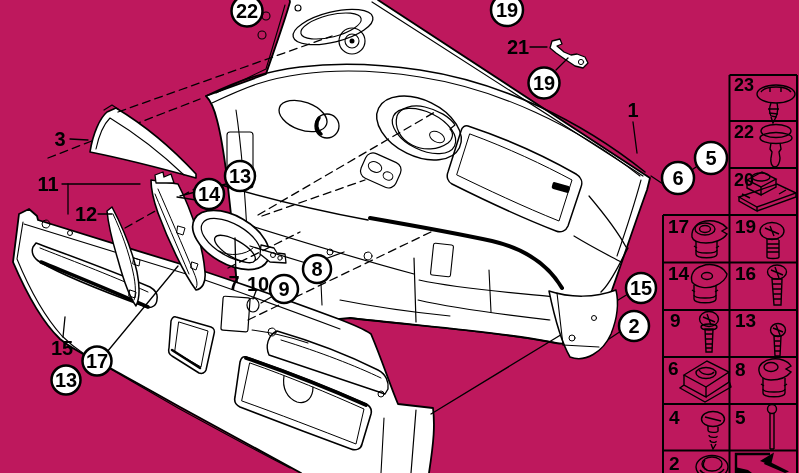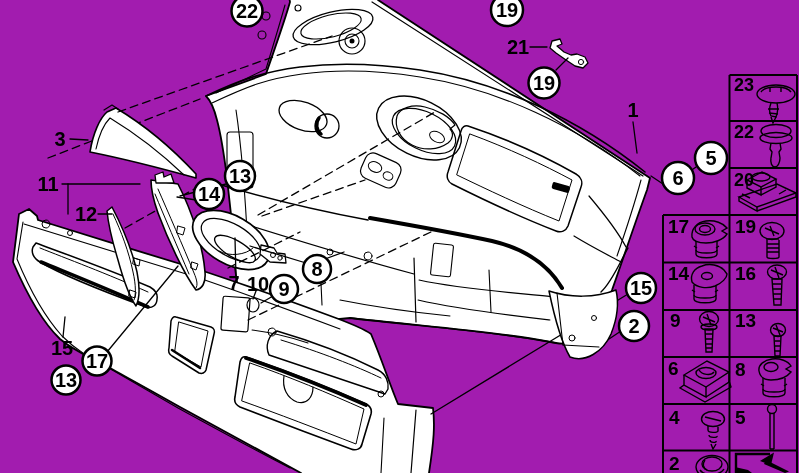--- a/index.html
+++ b/index.html
@@ -1,16 +1,16 @@
 <!DOCTYPE html>
 <html><head>
 <meta charset="utf-8">
 <style>
   html,body{margin:0;padding:0;background:#fff;}
-  .stage{position:relative;width:799px;height:473px;overflow:hidden;background:#a21caf;transform:translateZ(0);
+  .stage{position:relative;width:799px;height:473px;overflow:hidden;background:#be185d;transform:translateZ(0);
          font-family:"Liberation Sans", sans-serif;}
   svg{position:absolute;left:0;top:0;opacity:0.999;}
   text{font-family:"Liberation Sans", sans-serif;font-weight:bold;fill:#000;}
 </style>
 </head>
 <body>
 <div class="stage">
 <svg width="799" height="473" viewBox="0 0 799 473">
 <g fill="none" stroke="#000" stroke-width="1.4" stroke-linejoin="round" stroke-linecap="round">
 

